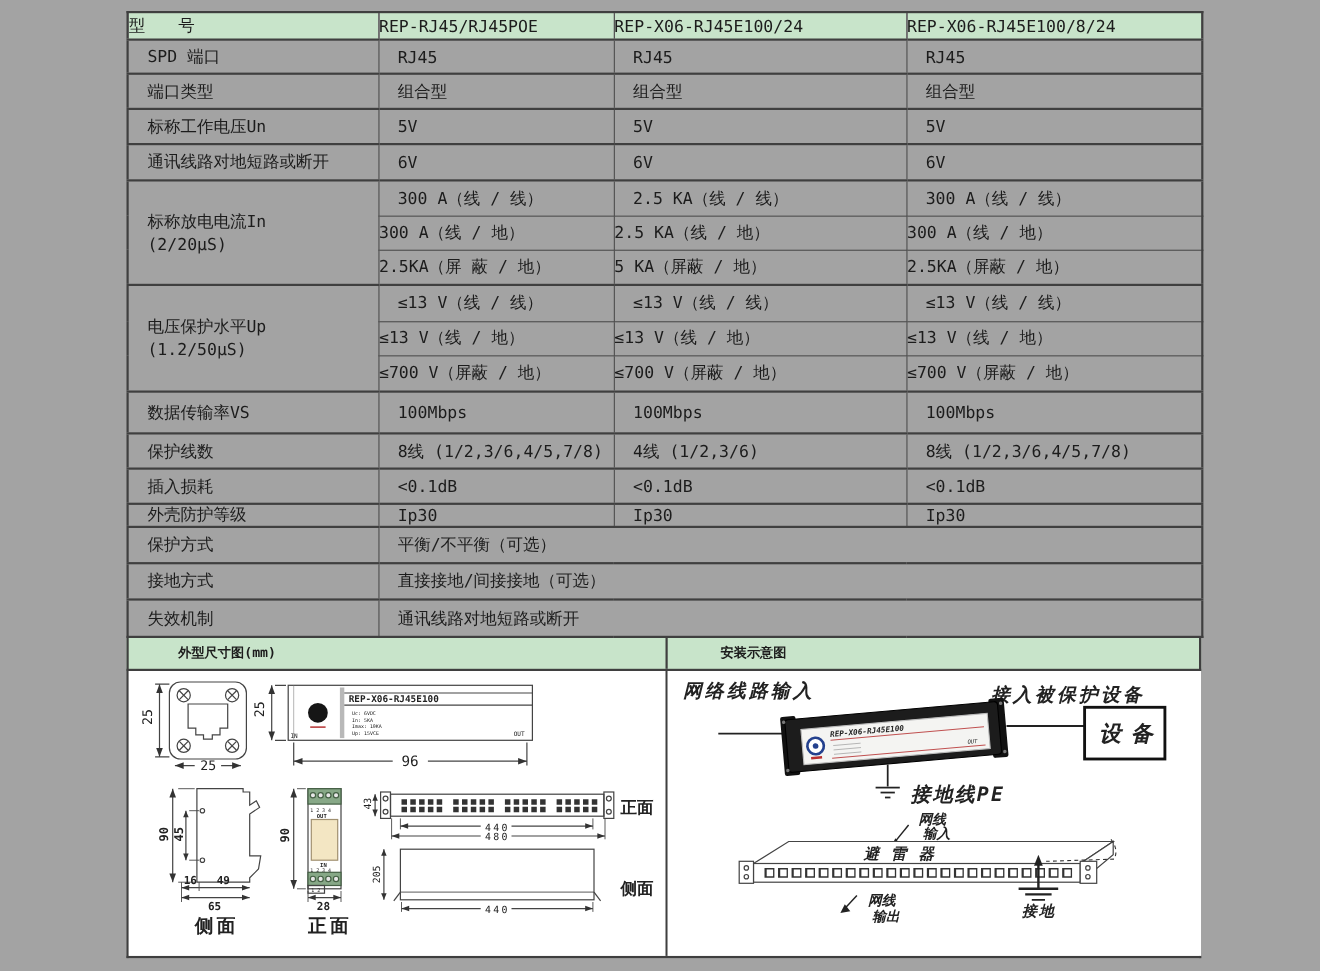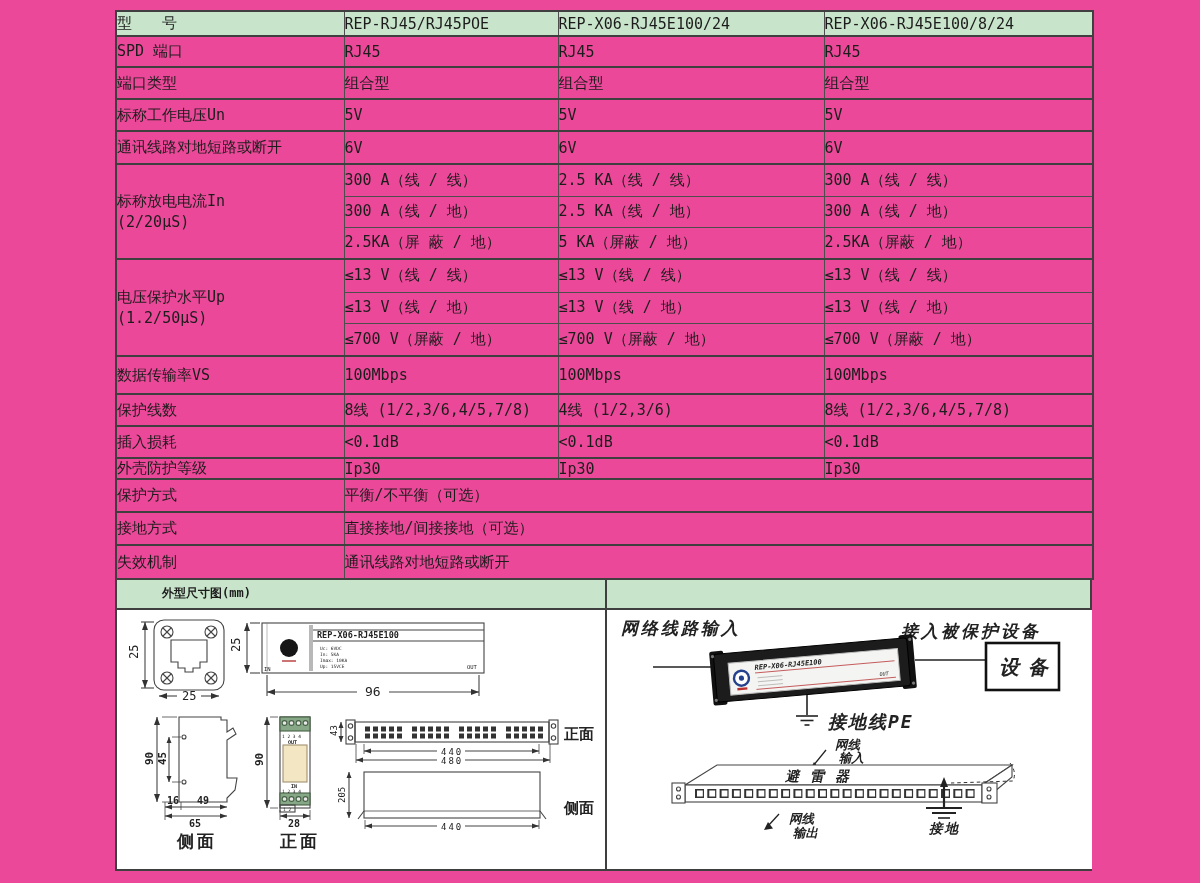--- a/index.html
+++ b/index.html
@@ -1,22 +1,22 @@
 <!DOCTYPE html>
 <html><head>
 <meta charset="utf-8">
 <style>
   html,body{margin:0;padding:0;background:#ffffff;}
-  .page{position:relative;width:1200px;height:883px;background:#ec4899;overflow:hidden;
+  .page{position:relative;width:1200px;height:883px;background:#a3a3a3;overflow:hidden;
         font-family:"DejaVu Sans Mono","Liberation Sans",sans-serif;color:#1c1c1c;}
   .wrap{position:absolute;left:115px;top:10px;width:977px;}
   table.spec{border-collapse:collapse;table-layout:fixed;width:977px;border:2px solid #3f3f3f;}
   table.spec td,table.spec th{border:1px solid #4e4e4e;font-size:15px;font-weight:normal;
         text-align:left;vertical-align:middle;padding:0;white-space:nowrap;overflow:hidden;}
-  tr.mj>td,tr.mj>th{border-top:2px solid #3f3f3f;}
+  tr.mj>td,tr.mj>th{border-top:2px solid #3f3f3f;padding-left:17px;}
   th.hdr{background:#c8e4ca;}
   th.c1{padding-left:45px;font-size:18px;font-weight:600;}
   th.mdl{text-align:center;font-size:16px;font-weight:500;}
   td.lbl{padding-left:20px;}
   td.v2{padding-left:10px;}
   td.v3{padding-left:20px;}
   td.v4{padding-left:20px;}
   td.vspan{padding-left:14px;}
   td.glbl{padding-left:20px;line-height:21px;}
   .sec-row{display:flex;height:30px;background:#c8e4ca;border:2px solid #3f3f3f;border-top:none;box-sizing:border-box;}
@@ -147,20 +147,21 @@
       </tr>
       <tr class="mj" style="height:34px">
         <td class="lbl">失效机制</td>
         <td class="vspan" colspan="3">通讯线路对地短路或断开</td>
       </tr>
     </tbody>
       </table>
 
     <div class="sec-row">
       <div class="sec-cell sec-left">外型尺寸图(mm)</div>
+      <div class="sec-cell sec-right">安装示意图</div>
     </div>
 
     <div class="content-row">
 
       <div class="panel panel-left">
         <svg width="488" height="259" viewBox="0 0 488 259">
           <g stroke="#444" stroke-width="1.1" fill="none">
 
             <g>
               <rect x="37" y="10" width="70" height="70" rx="10"></rect>

